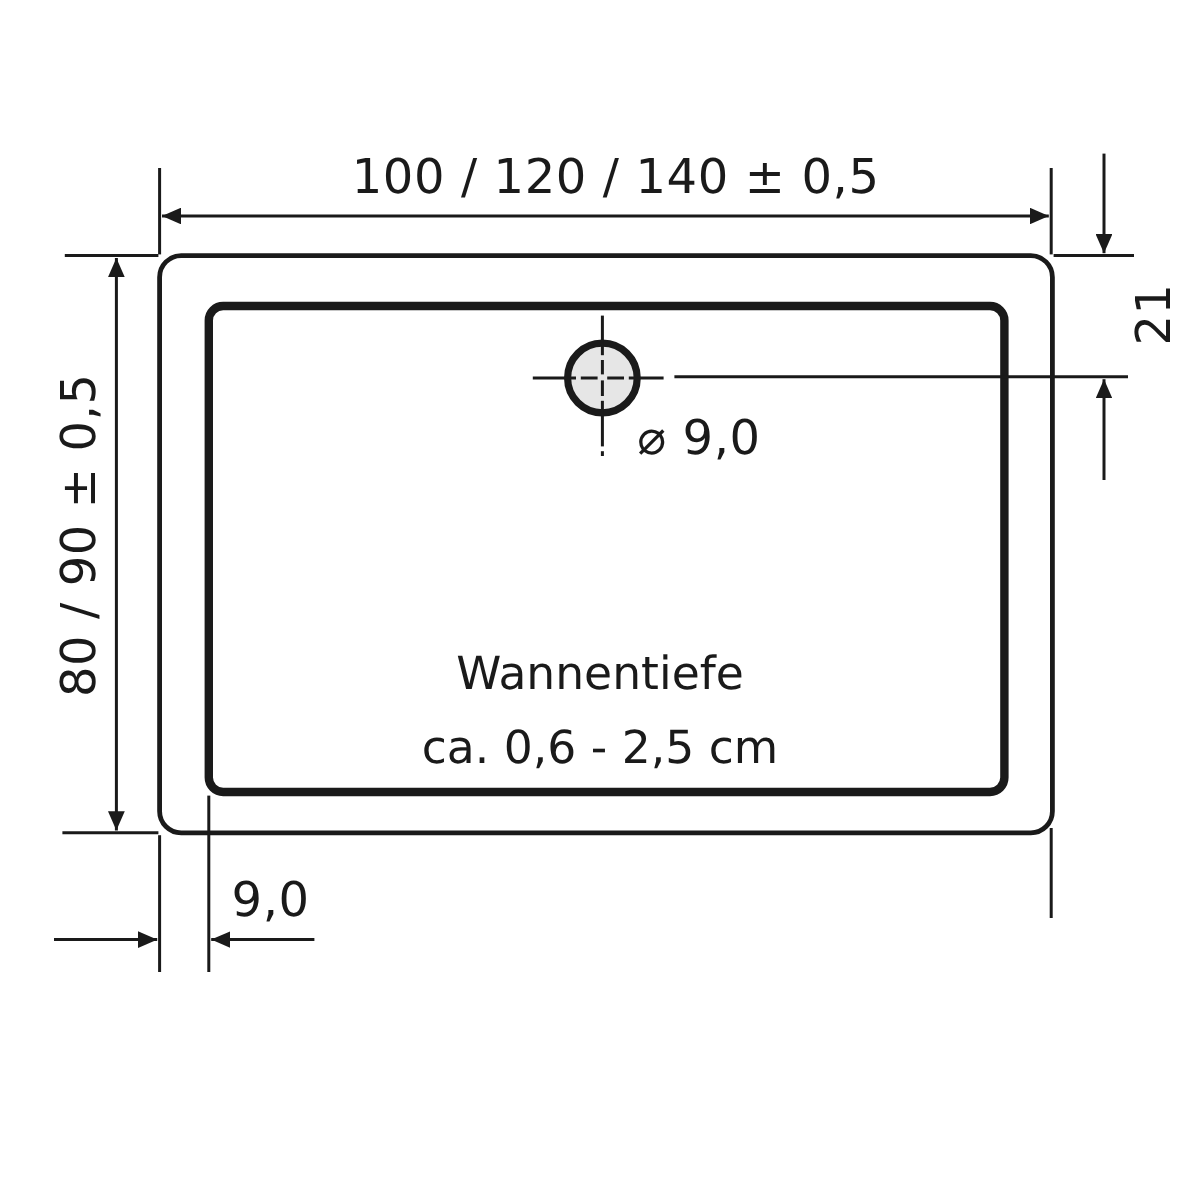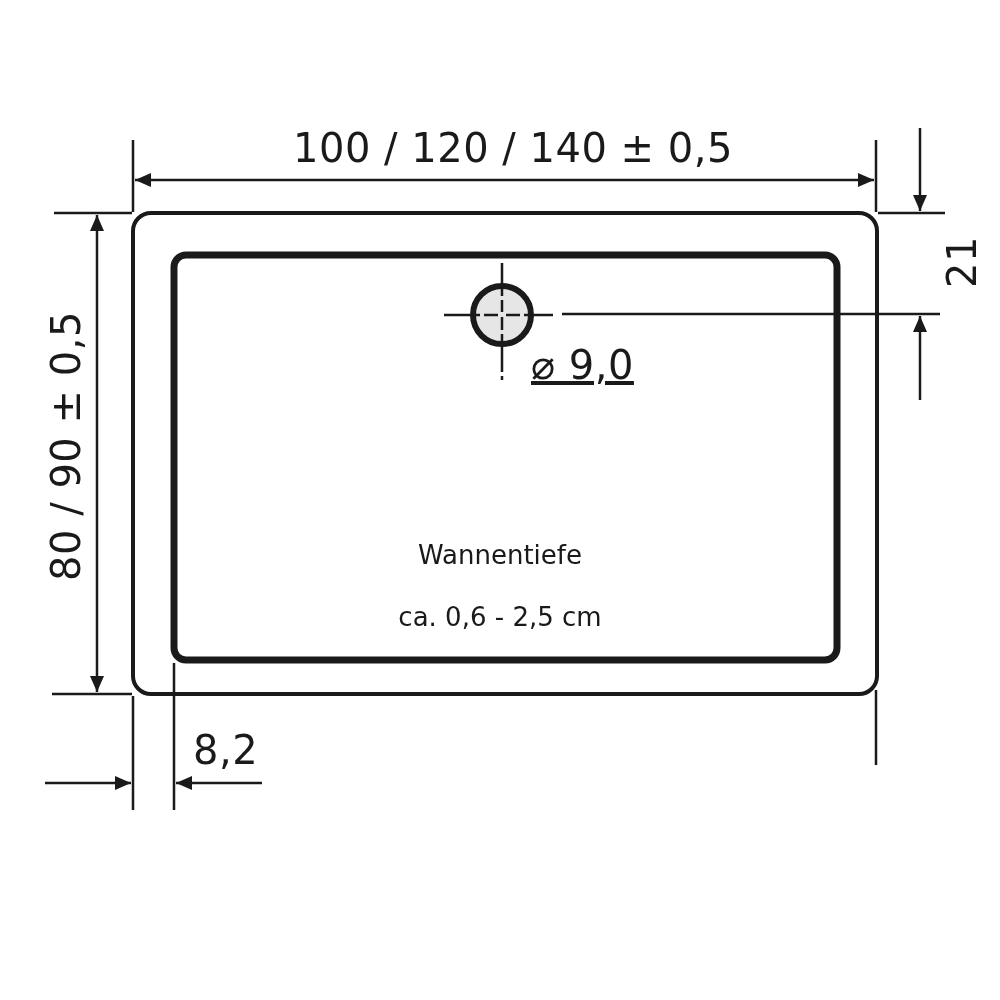--- a/index.html
+++ b/index.html
@@ -49,28 +49,27 @@
       transform: translate(-50%, -50%) rotate(-90deg);
     }
     #offset-label {
       left: 962px;
       top: 262px;
       transform: translate(-50%, -50%) rotate(-90deg);
     }
     #drain-label {
       left: 531px;
       top: 345px;
-      text-decoration: underline;
     }
     #rim-label {
       left: 193px;
       top: 730px;
     }
     .depth {
-      font-size: 26px;
+      font-size: 38px;
       left: 0;
       width: 1000px;
       text-align: center;
     }
     #depth-title {
       top: 542px;
     }
     #depth-value {
       top: 604px;
     }
@@ -147,17 +146,17 @@
 <div id="width-label" class="lbl dim-main">
   <span id="width-label-inner">100 / 120 / 140 ± 0,5</span>
 </div>
 
 <div id="height-label" class="lbl dim-main">80 / 90 ± 0,5</div>
 
 <div id="offset-label" class="lbl dim-main">21</div>
 
 <div id="drain-label" class="lbl dim-main">⌀ 9,0</div>
 
-<div id="rim-label" class="lbl dim-main">8,2</div>
+<div id="rim-label" class="lbl dim-main">9,0</div>
 
 <div id="depth-title" class="lbl depth">Wannentiefe</div>
 
 <div id="depth-value" class="lbl depth">ca. 0,6 - 2,5 cm</div>
 
 </body></html>

